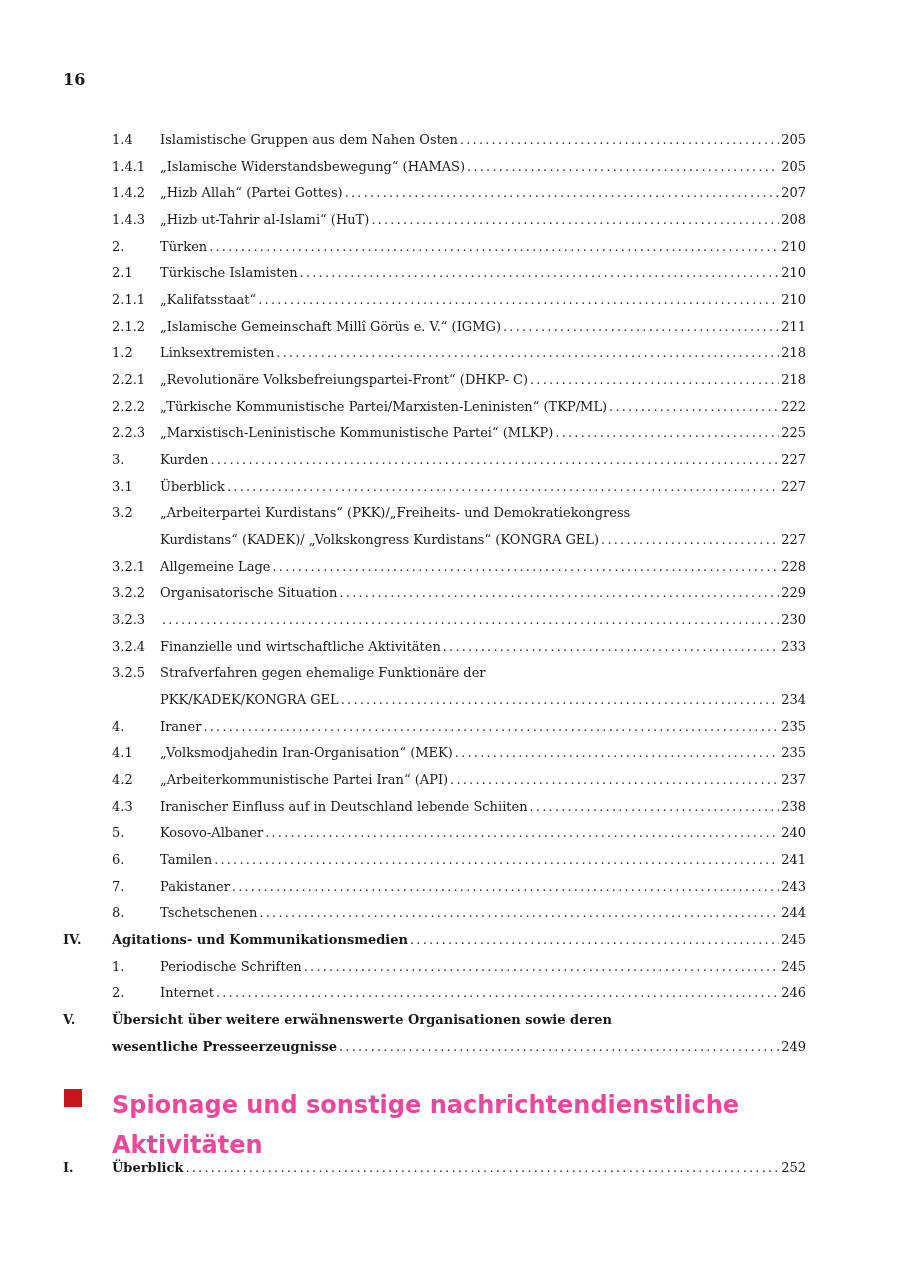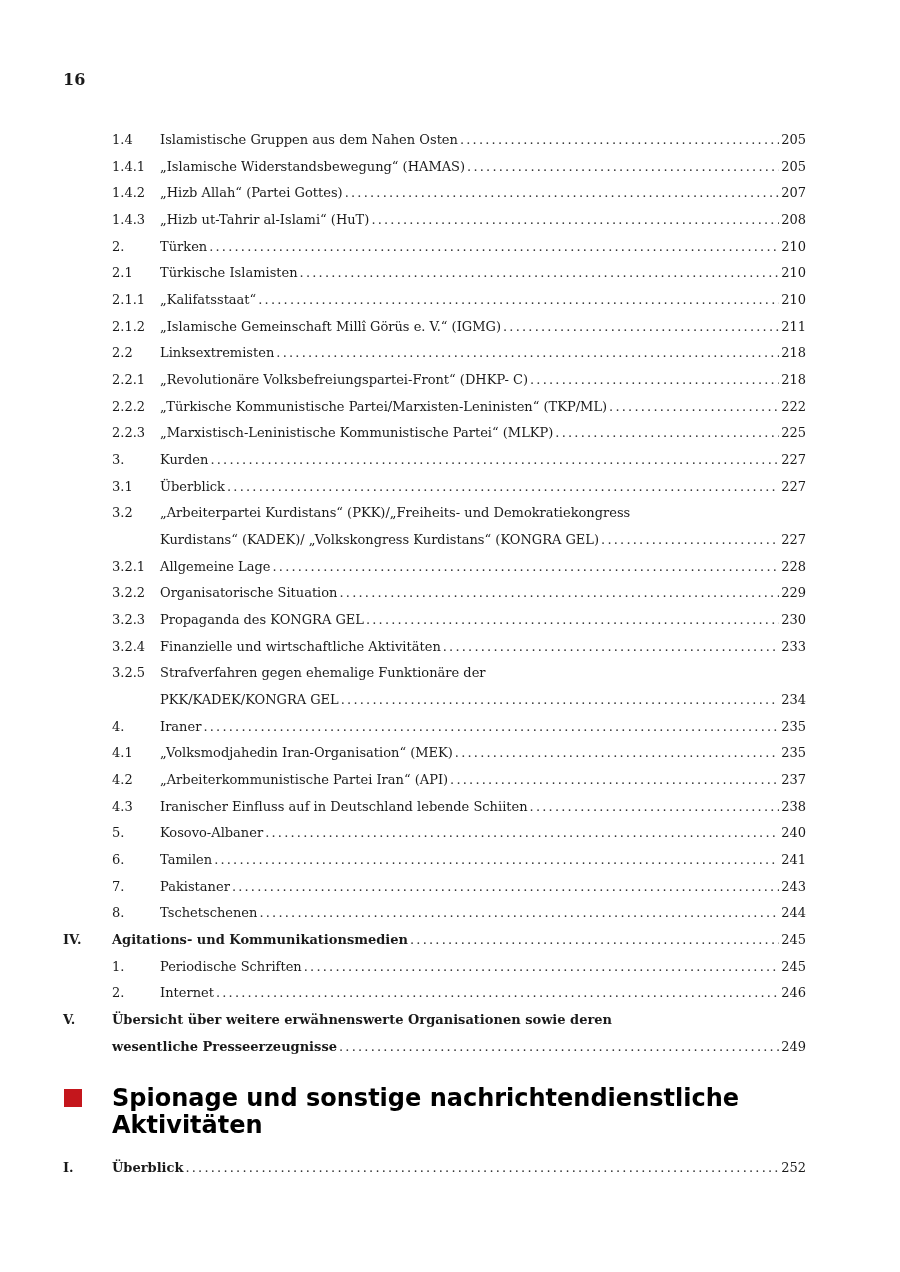--- a/index.html
+++ b/index.html
@@ -28,21 +28,21 @@
       margin: 0 2px; color: #333;
     }
     .leader::before {
       content: "....................................................................................................................................................................................................";
     }
     .page { flex: 0 0 auto; }
     .bold { font-weight: bold; }
     .chapter-head {
       position: absolute; left: 112px; top: 1085px; width: 680px;
       font-family: "DejaVu Sans", "Liberation Sans", sans-serif;
-      font-weight: bold; font-size: 24px; line-height: 27px; color: #000000;
+      font-weight: bold; font-size: 24px; line-height: 40px; color: #ec4899;
     }
     .red-square {
       position: absolute; left: 64px; top: 1089px; width: 18px; height: 18px;
       background: #c4161c;
     }
   </style>
 </head>
 <body>
 
 <div class="page-number">16</div>
@@ -107,21 +107,21 @@
   </div>
   <div class="row" style="top:314px;left:112px;width:694px">
     <span class="num">2.1.2</span>
     <div class="entry" style="left:48px;right:0">
       <span class="label">„Islamische Gemeinschaft Millî Görüs e. V.“ (IGMG)</span>
       <span class="leader"></span>
       <span class="page">211</span>
     </div>
   </div>
   <div class="row" style="top:340px;left:112px;width:694px">
-    <span class="num">2.2</span>
+    <span class="num">1.2</span>
     <div class="entry" style="left:48px;right:0">
       <span class="label">Linksextremisten</span>
       <span class="leader"></span>
       <span class="page">218</span>
     </div>
   </div>
   <div class="row" style="top:367px;left:112px;width:694px">
     <span class="num">2.2.1</span>
     <div class="entry" style="left:48px;right:0">
       <span class="label">„Revolutionäre Volksbefreiungspartei-Front“ (DHKP- C)</span>
@@ -185,21 +185,20 @@
     <span class="num">3.2.2</span>
     <div class="entry" style="left:48px;right:0">
       <span class="label">Organisatorische Situation</span>
       <span class="leader"></span>
       <span class="page">229</span>
     </div>
   </div>
   <div class="row" style="top:607px;left:112px;width:694px">
     <span class="num">3.2.3</span>
     <div class="entry" style="left:48px;right:0">
-      <span class="label">Propaganda des KONGRA GEL</span>
       <span class="leader"></span>
       <span class="page">230</span>
     </div>
   </div>
   <div class="row" style="top:634px;left:112px;width:694px">
     <span class="num">3.2.4</span>
     <div class="entry" style="left:48px;right:0">
       <span class="label">Finanzielle und wirtschaftliche Aktivitäten</span>
       <span class="leader"></span>
       <span class="page">233</span>

